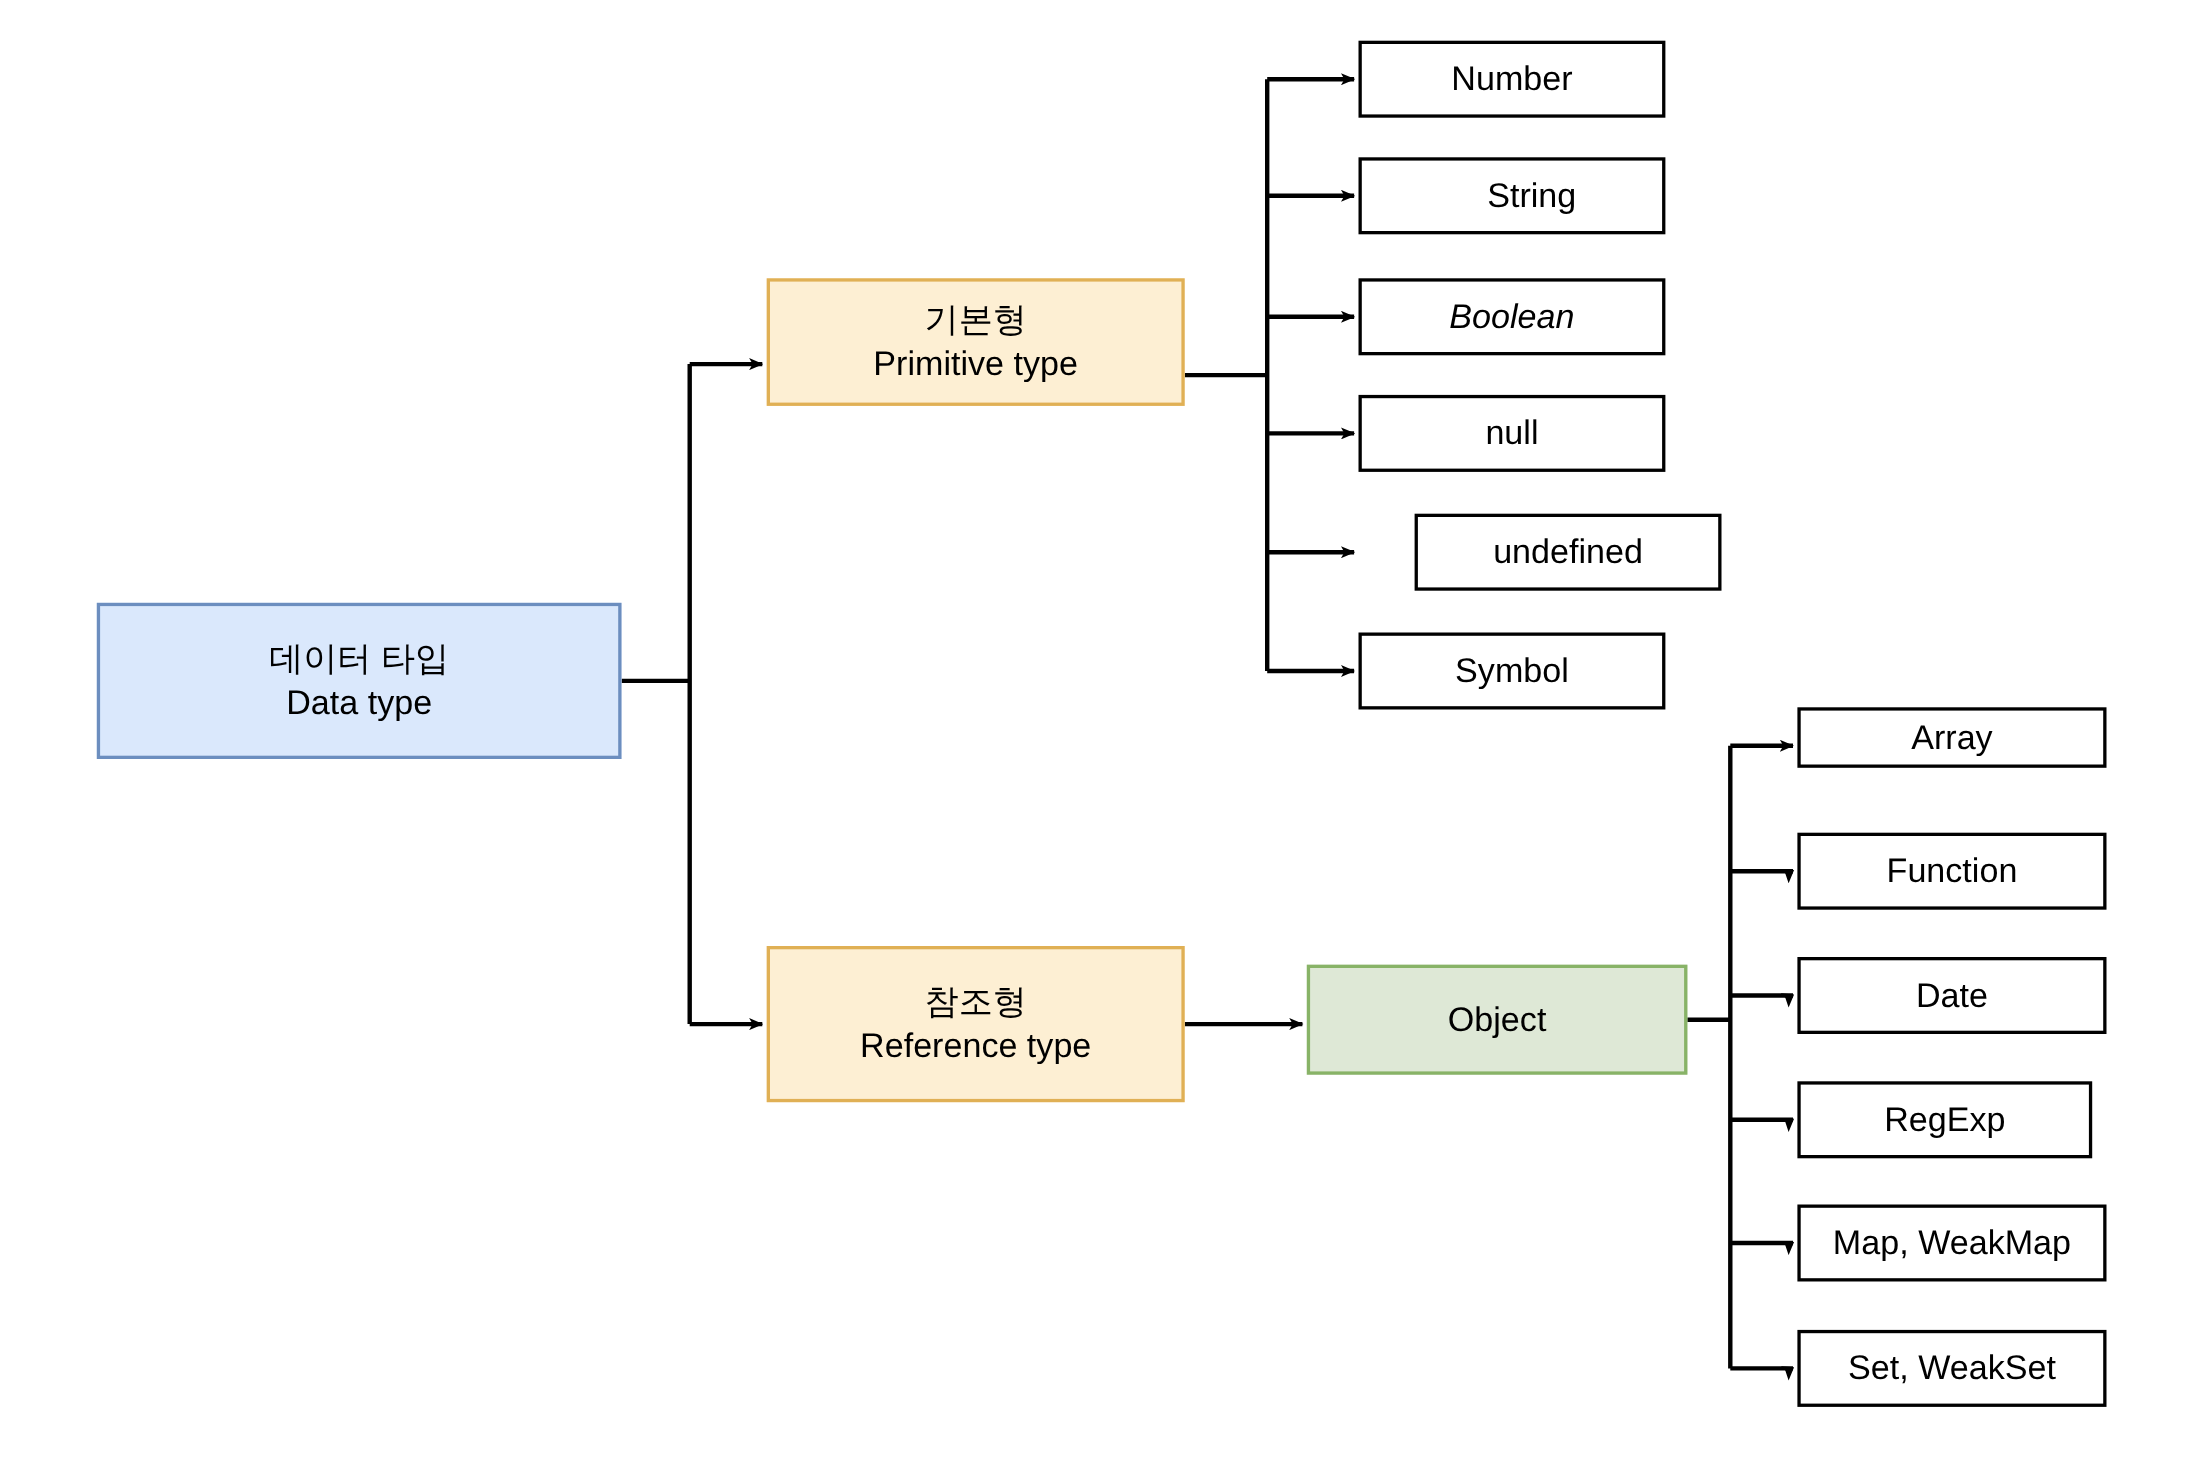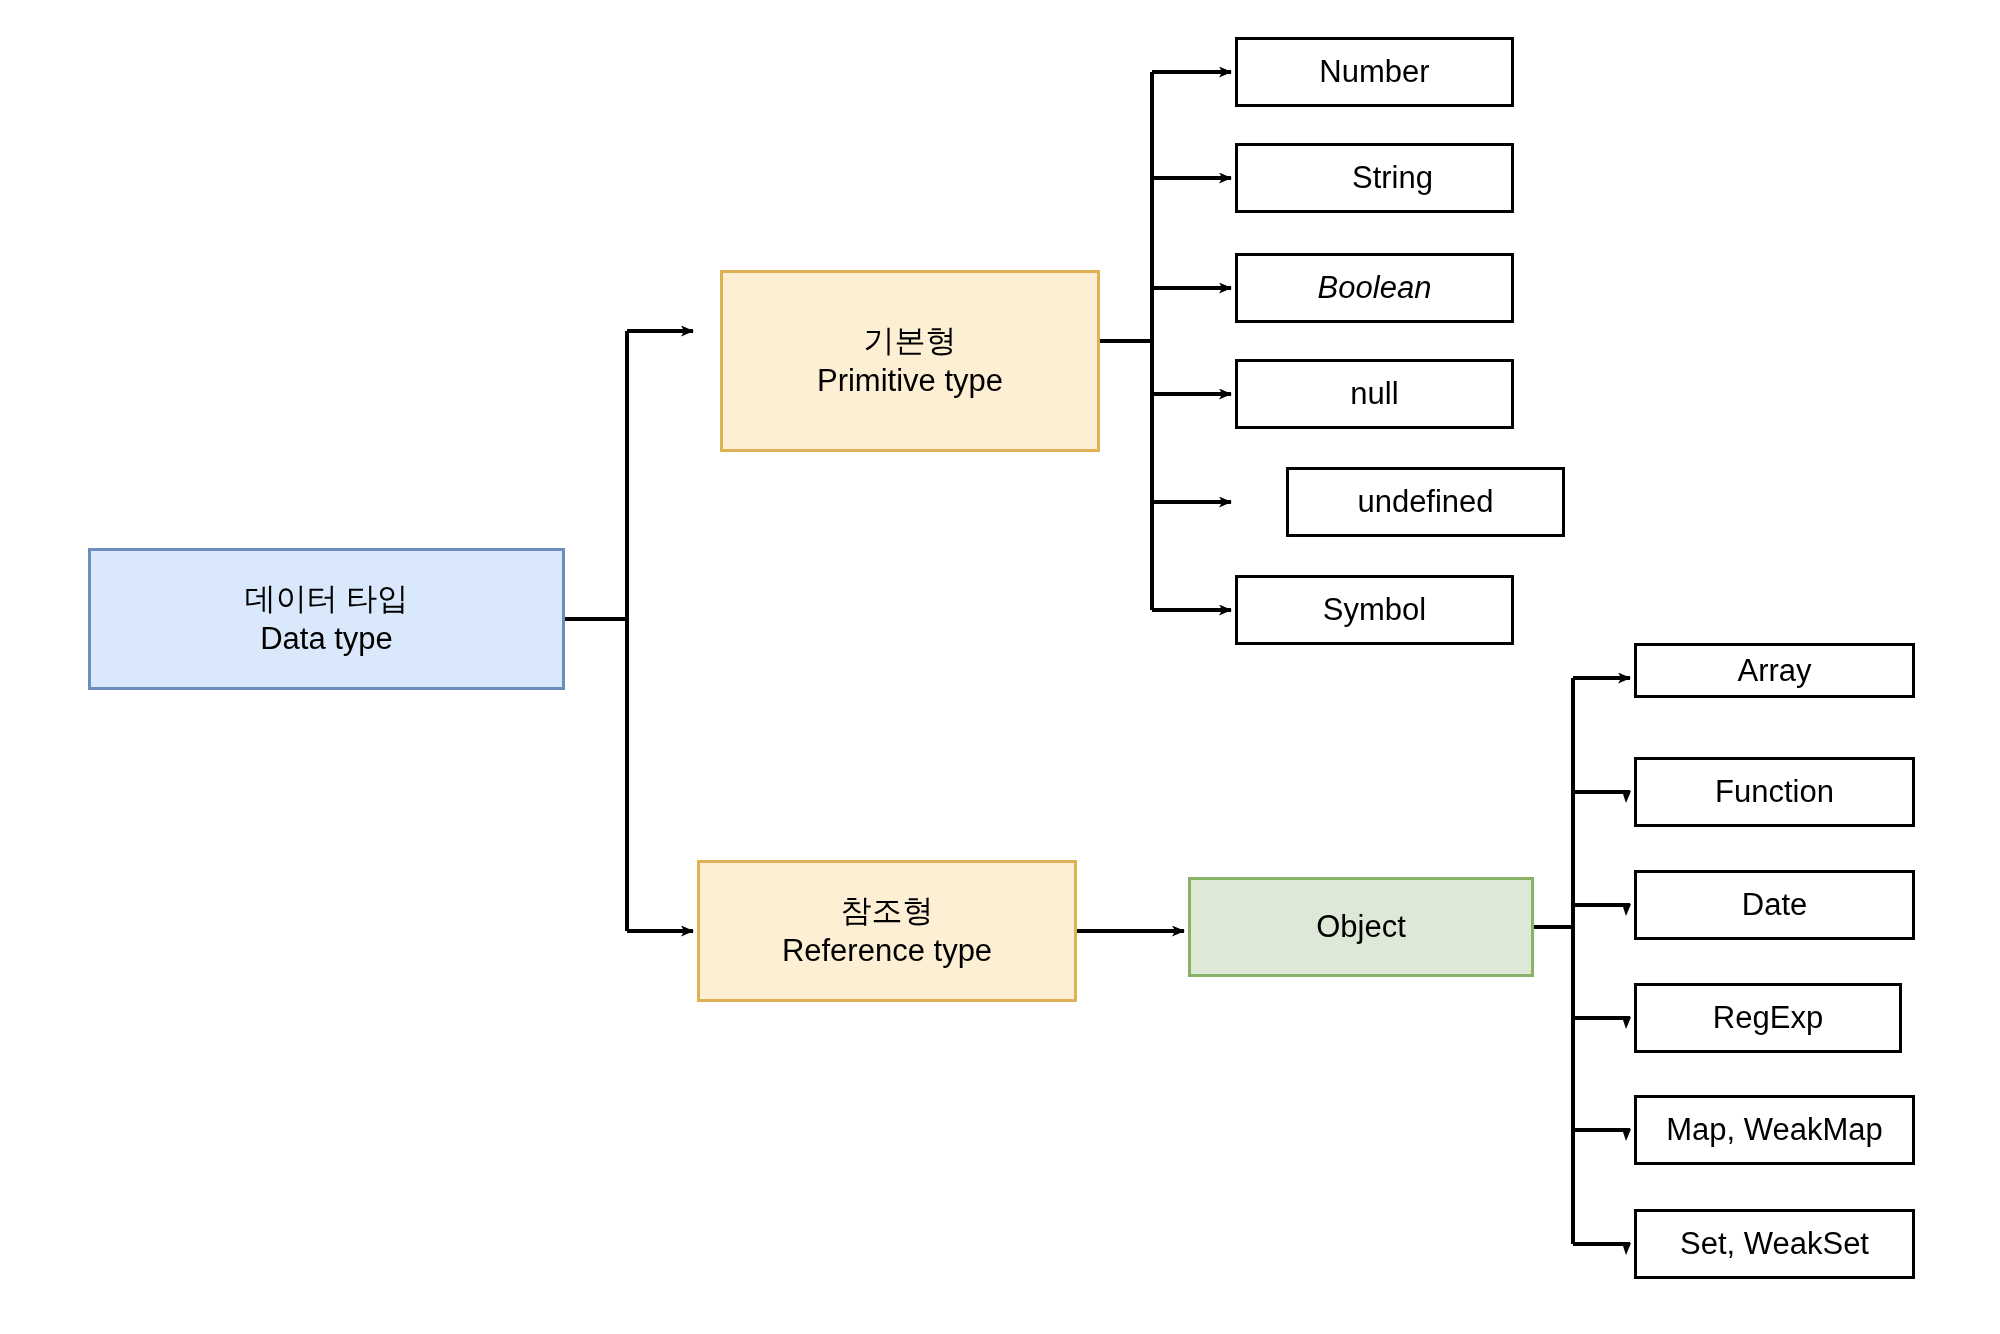--- a/index.html
+++ b/index.html
@@ -104,21 +104,21 @@
       <path d="M1573,905  L1630,905" marker-end="url(#arrowslant)"></path>
       <path d="M1573,1018 L1630,1018" marker-end="url(#arrowslant)"></path>
       <path d="M1573,1130 L1630,1130" marker-end="url(#arrowslant)"></path>
       <path d="M1573,1244 L1630,1244" marker-end="url(#arrowslant)"></path>
     </g>
   </svg>
 
   <div class="node node-root" id="node-root" style="left: 88px; top: 548px; width: 477px; height: 142px;">데이터 타입
 Data type</div>
 
-  <div class="node node-group" id="node-primitive" style="left: 697px; top: 270px; width: 380px; height: 182px; margin-left: 23px;">기본형
+  <div class="node node-group" id="node-primitive" style="left: 697px; top: 253px; width: 380px; height: 116px;">기본형
 Primitive type</div>
 
   <div class="node node-group" id="node-reference" style="left: 697px; top: 860px; width: 380px; height: 142px;">참조형
 Reference type</div>
 
   <div class="node node-object" id="node-object" style="left: 1188px; top: 877px; width: 346px; height: 100px;">Object</div>
 
   <div class="node node-leaf" style="left: 1235px; top: 37px; width: 279px; height: 70px;">Number</div>
   <div class="node node-leaf" style="left: 1235px; top: 143px; width: 279px; height: 70px; padding-left: 36px;">String</div>
   <div class="node node-leaf" style="left: 1235px; top: 253px; width: 279px; height: 70px; font-style: italic;">Boolean</div>

